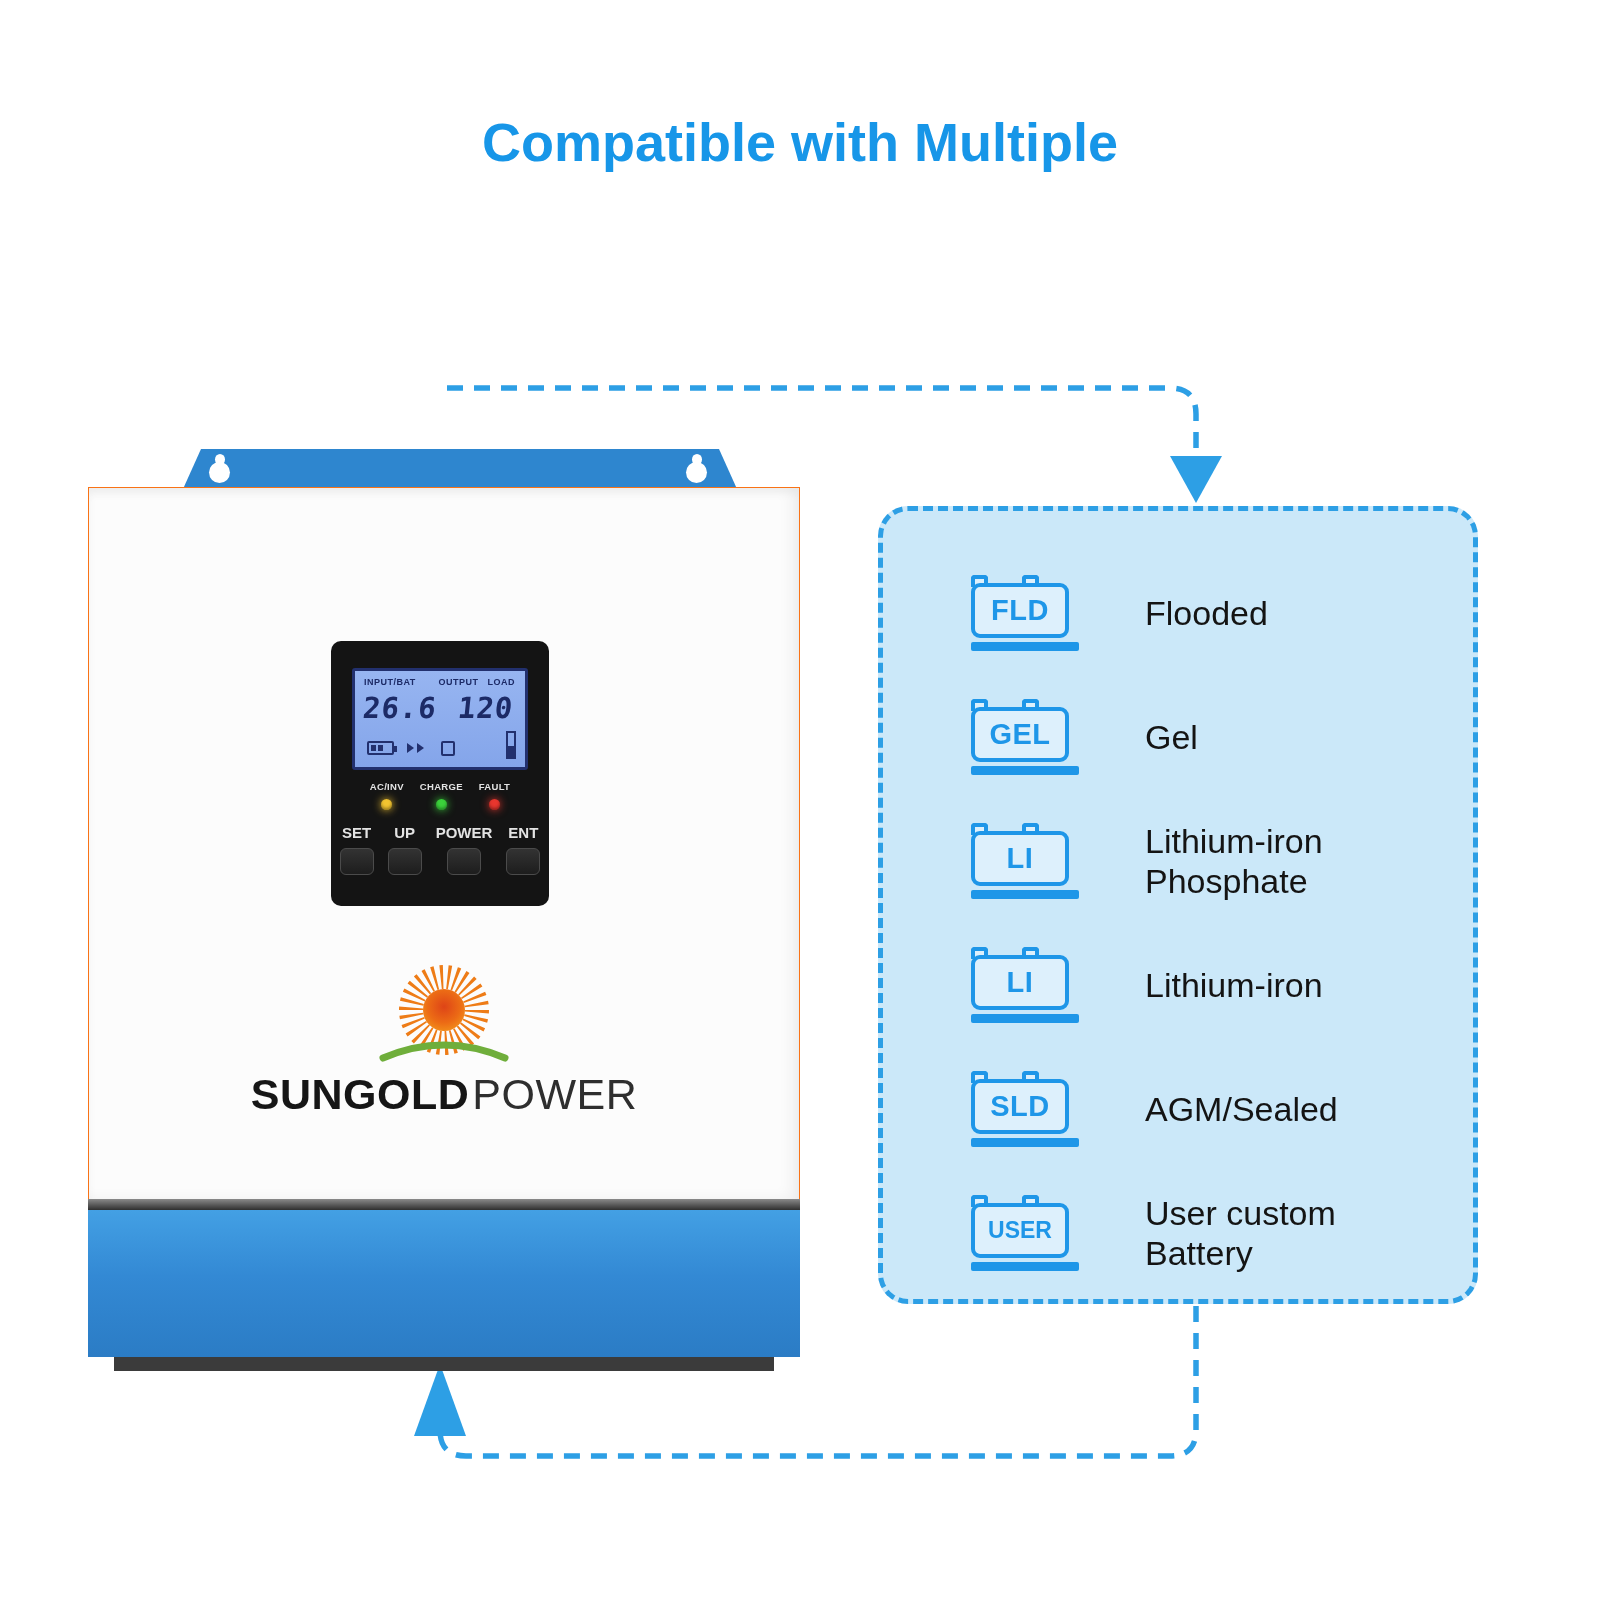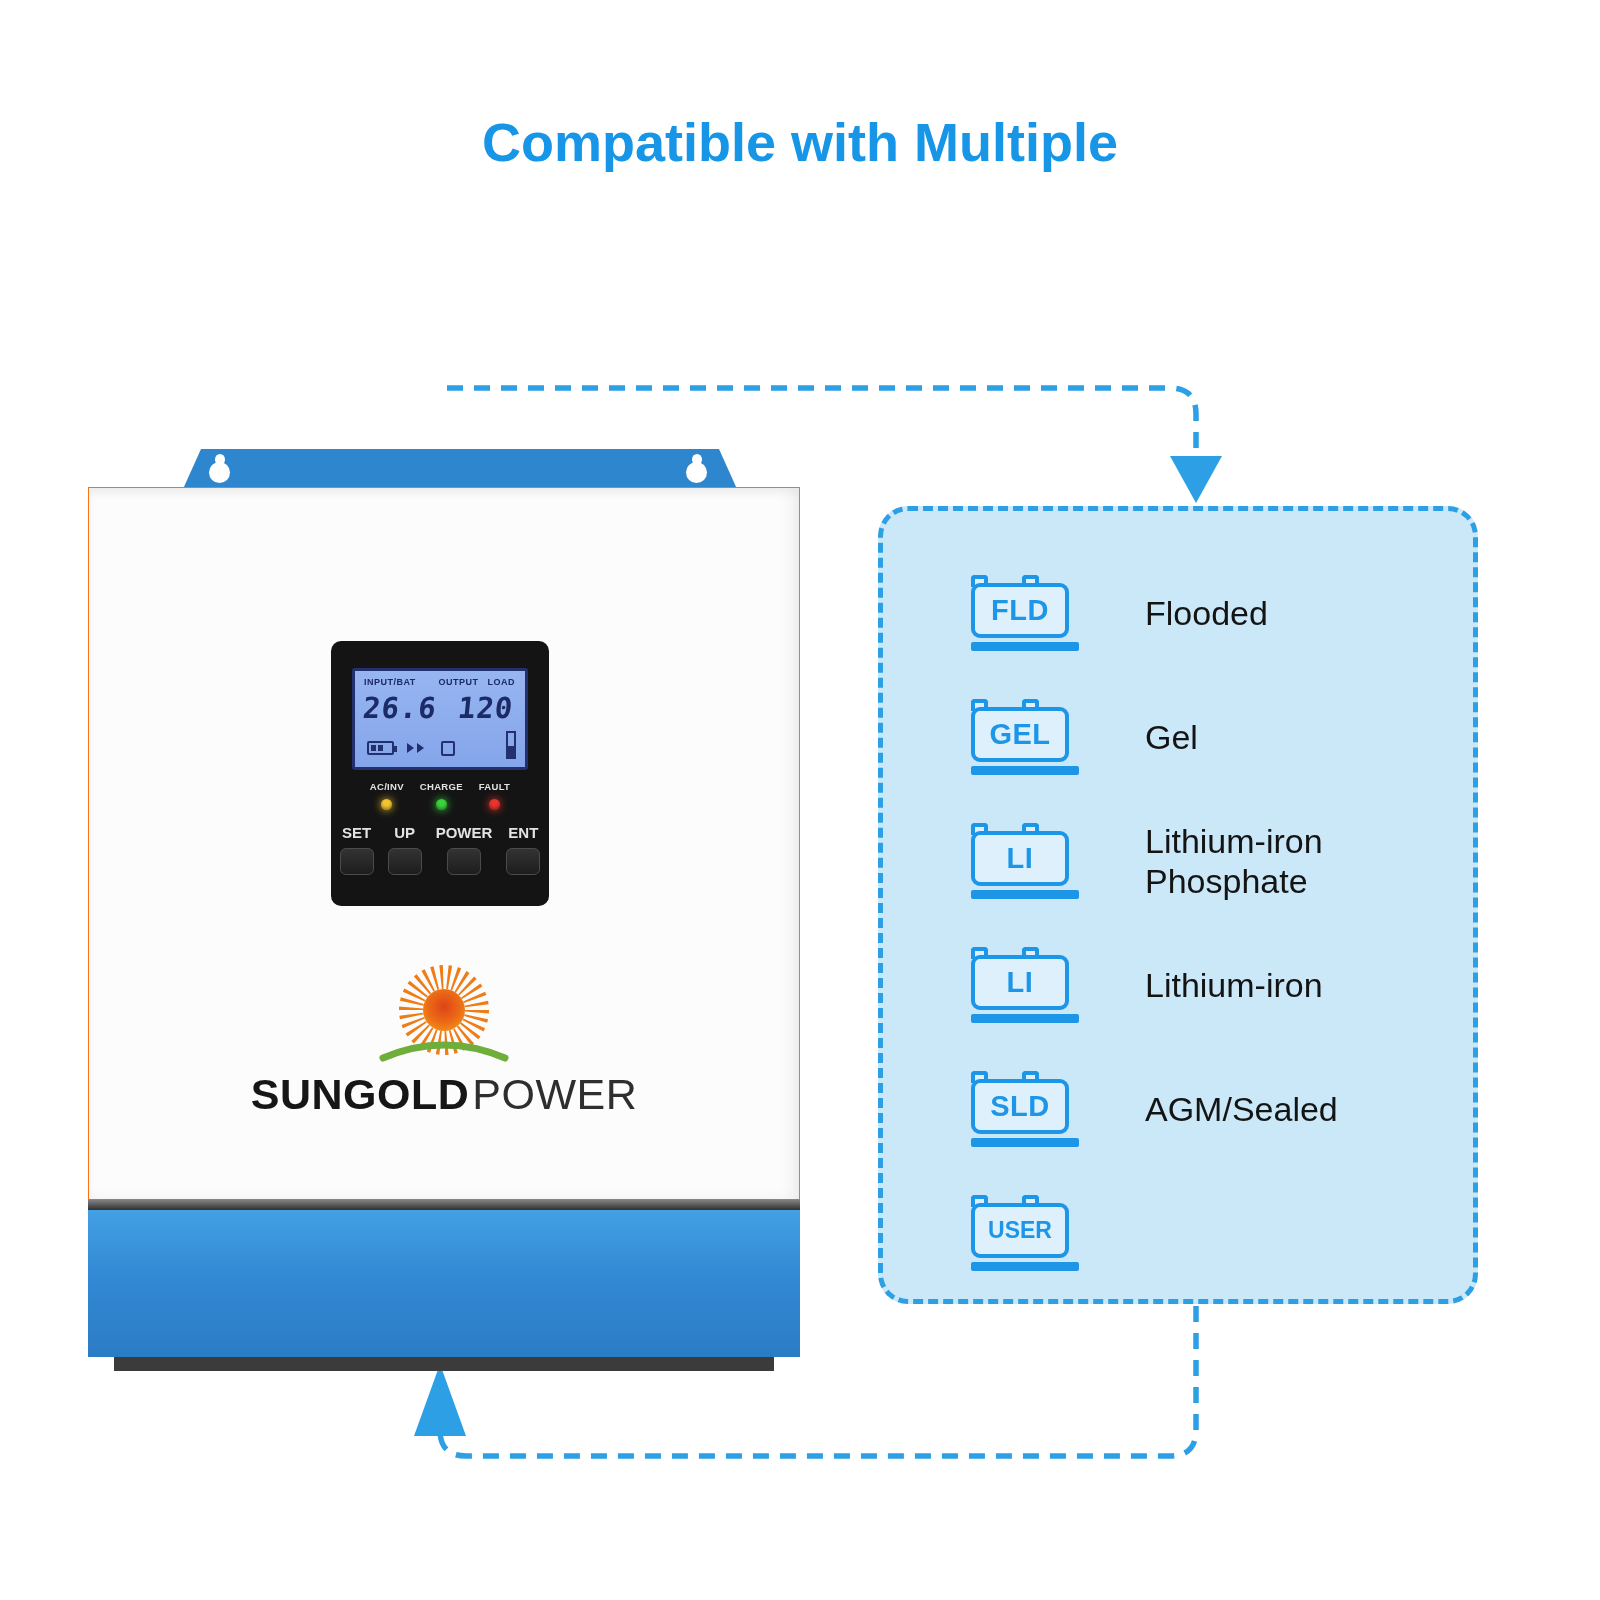--- a/index.html
+++ b/index.html
@@ -236,16 +236,17 @@
 
     <div class="bat-row">
       <div class="bat-icon">
         <div class="bat-terms">
             <span class="term"></span>
             <span class="term"></span>
           </div>
         <div class="bat-body">USER</div>
         <div class="bat-base"></div>
       </div>
+      <div class="bat-label">User custom Battery</div>
     </div>
 
   </div>
 </div>
 
 </body></html>

